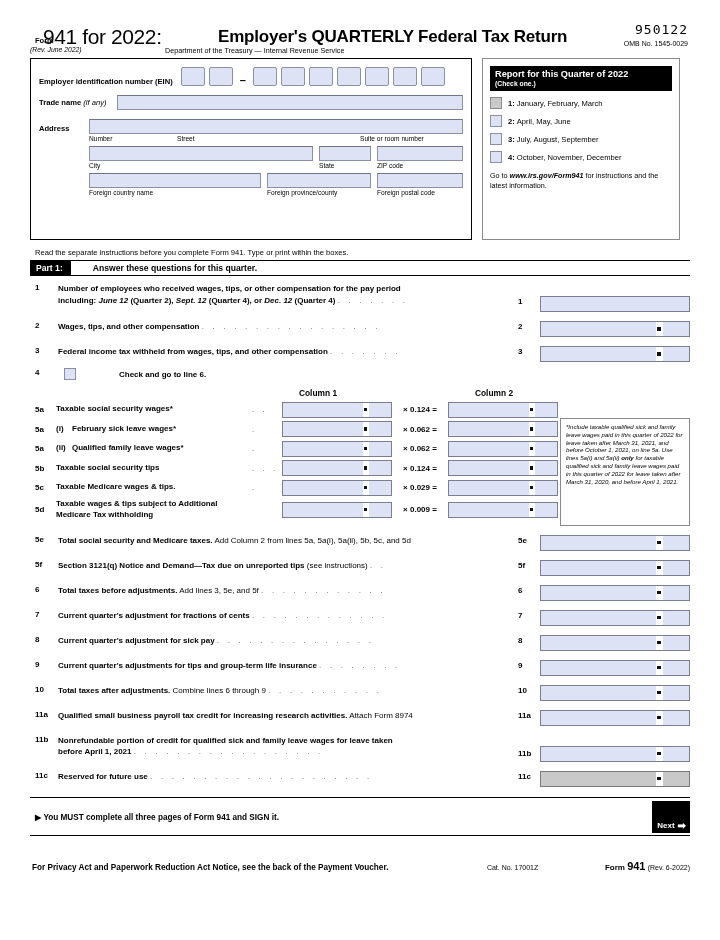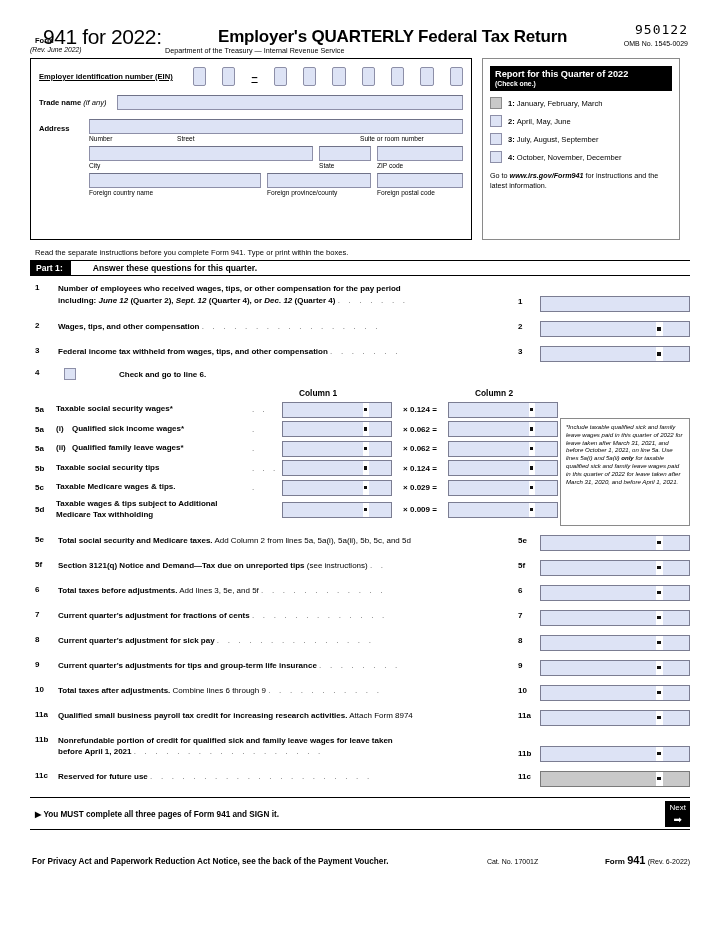--- a/index.html
+++ b/index.html
@@ -26,21 +26,21 @@
 
   
   .ident-wrap { position:relative; display:flex; }
   .ident-box {
     width:442px; border:1.3px solid #000; padding:8px 8px 10px 8px;
     position:relative; height:182px;
   }
   .fld { background:#dde3f5; border:1px solid #8d8fa8; border-top-color:#6f7288; height:15px; }
   .lbl { font-size:7.6px; font-weight:bold; white-space:nowrap; }
   .lbl i { font-weight:normal; font-style:italic; }
-  .ein-row { display:flex; align-items:center; gap:16px;text-decoration:underline; }
+  .ein-row { display:flex; align-items:flex-end; gap:4px; }
   .ein-cell { width:24px; height:19px; background:#dde3f5; border:1px solid #8d8fa8; border-radius:2px; }
   .ein-dash { width:12px; text-align:center; font-size:11px; font-weight:bold; }
 
   .name-row { display:flex; align-items:center; margin-top:10px; }
   .name-row .lbl { width:103px; }
   .name-row .fld { flex:1; }
   .trade-row { display:flex; align-items:center; margin-top:9px; }
   .trade-row .lbl { width:78px; }
   .trade-row .fld { flex:1; }
   .addr-row { display:flex; align-items:flex-start; margin-top:9px; }
@@ -110,21 +110,21 @@
   }
   .footnote b { font-style:italic; font-weight:bold; }
 
   .line4 { display:flex; align-items:flex-start; margin-top:6px; }
   .line4 .chk-wrap { display:flex; align-items:center; font-size:8px; font-weight:bold; margin-left:6px;gap:37px; }
 
   
   .foot-rule { border-top:1.4px solid #000; margin-top:10px; }
   .foot-line1 { display:flex; align-items:center; justify-content:space-between; padding:3px 0 2px 5px; }
   .foot-line1 .txt { font-size:8.2px; font-weight:bold; }
-  .next-btn { background:#000; color:#fff; font-size:8px; font-weight:normal; padding:2px 4px 2px 5px; display:flex; align-items:center; gap:3px;flex-direction:column; }
+  .next-btn { background:#000; color:#fff; font-size:8px; font-weight:bold; padding:20px 4px 2px 5px; display:flex; align-items:center; gap:3px; }
   .next-btn .arw { font-size:10px; line-height:1; }
   .foot-rule2 { border-top:1.4px solid #000; }
   .foot-line2 { display:flex; align-items:baseline; padding-top:3px; padding-left:2px; }
   .foot-line2 .privacy { font-size:8.2px; font-weight:bold; flex:1;margin-top:24px; }
   .foot-line2 .cat { font-size:7px; width:118px; }
   .foot-line2 .fno { font-size:8px; font-weight:bold; }
   .foot-line2 .fno .big { font-size:11px; font-weight:bold; }
   .foot-line2 .fno .rev { font-size:7px; font-weight:normal; }
 </style>
 </head>
@@ -290,21 +290,21 @@
       <span class="ln-no">5a</span>
       <span class="clabel">Taxable social security wages*</span>
       <span class="dots">.  .</span>
       <span class="cbox"></span>
       <span class="rate">× 0.124 =</span>
       <span class="cbox"></span>
     </div>
 
     <div class="crow">
       <span class="ln-no">5a</span>
-      <span class="clabel"><span class="rom">(i)</span><span>Qualified sick income wages*</span></span>
+      <span class="clabel"><span class="rom">(i)</span><span>February sick leave wages*</span></span>
       <span class="dots">.</span>
       <span class="cbox"></span>
       <span class="rate">× 0.062 =</span>
       <span class="cbox"></span>
     </div>
 
     <div class="crow">
       <span class="ln-no">5a</span>
       <span class="clabel"><span class="rom">(ii)</span><span>Qualified family leave wages*</span></span>
       <span class="dots">.</span>

